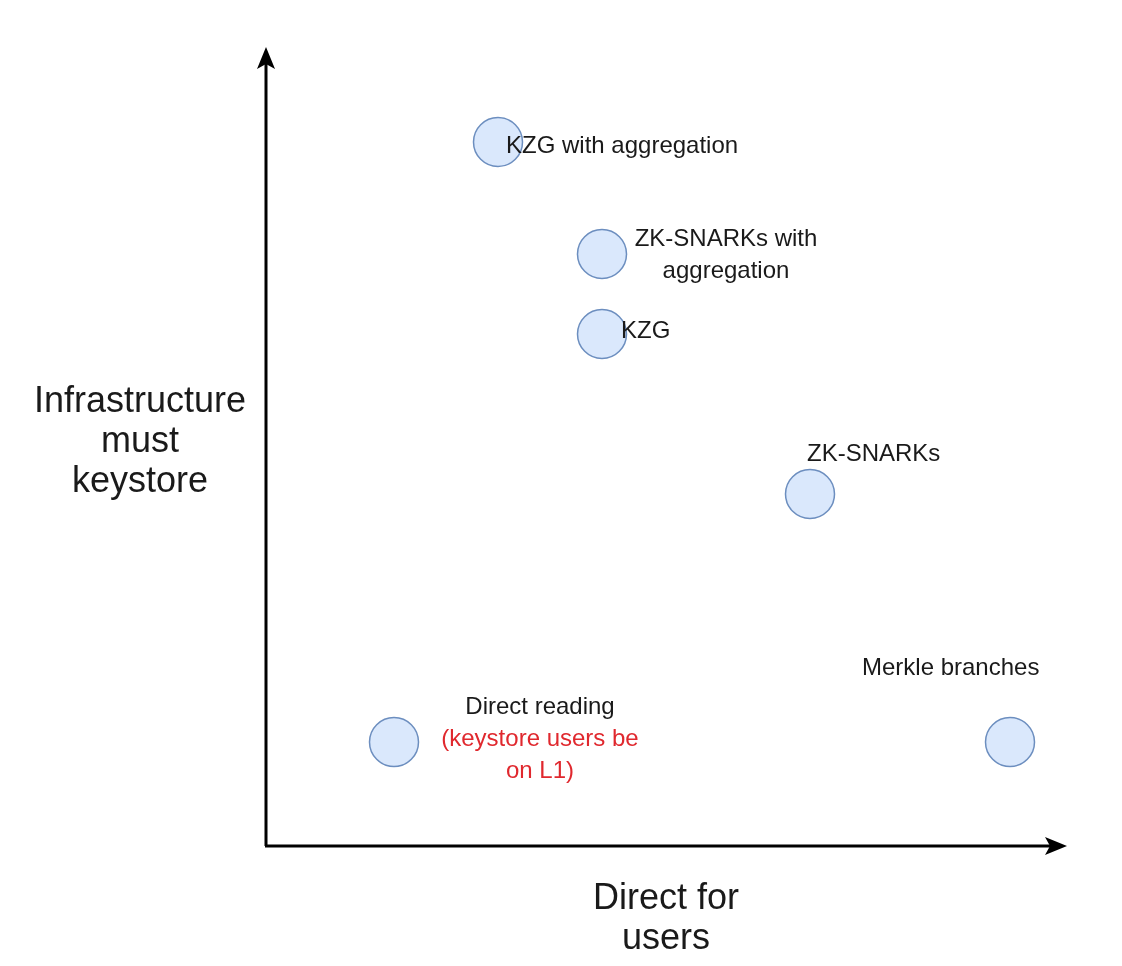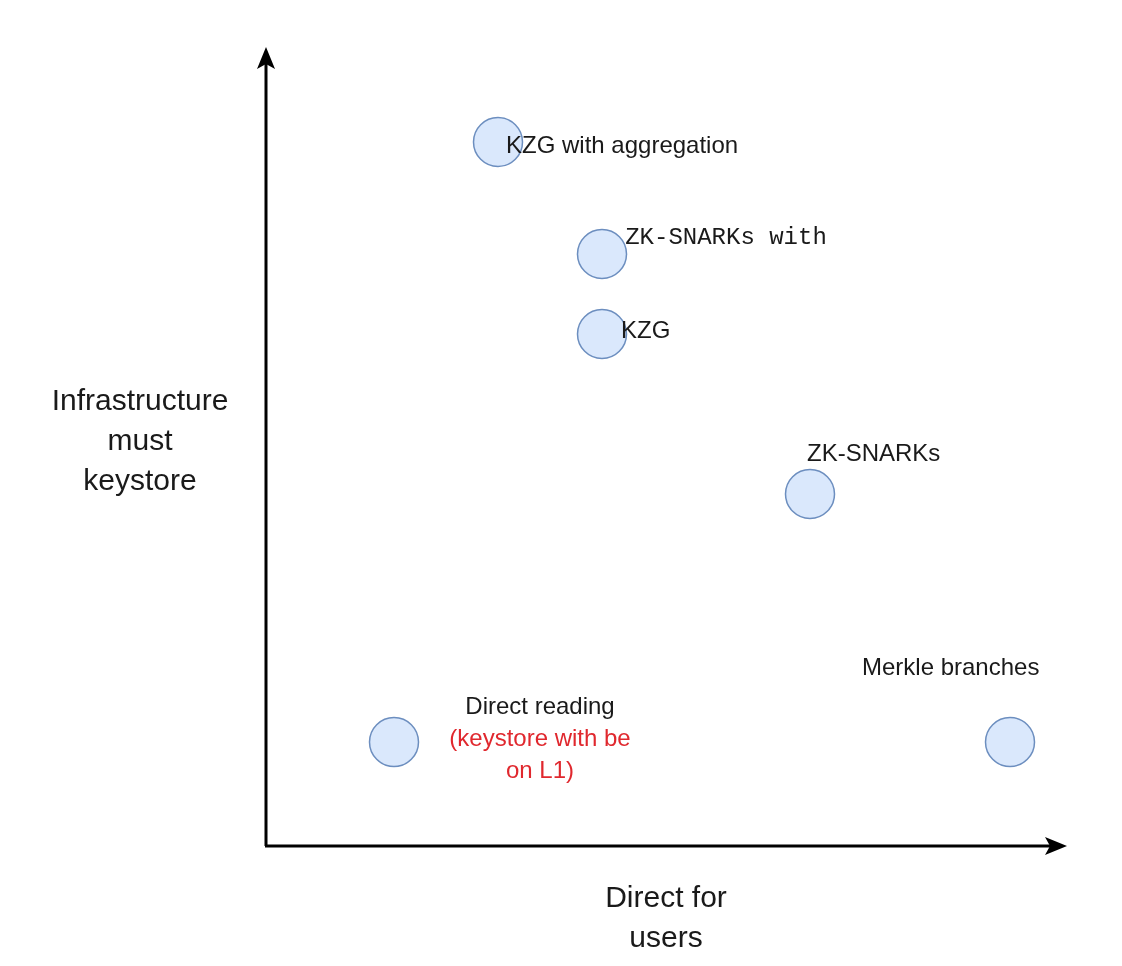--- a/index.html
+++ b/index.html
@@ -1,20 +1,20 @@
 <!DOCTYPE html>
 <html><head>
 <meta charset="utf-8">
 <style>
   html, body { margin:0; padding:0; background:#ffffff; }
   body { width:1122px; height:966px; position:relative; overflow:hidden;
          font-family:"Liberation Sans", sans-serif; color:#1a1a1a; }
   svg#diagram { position:absolute; left:0; top:0; }
   .lbl { position:absolute; font-size:24px; line-height:32px; text-align:center; white-space:nowrap; color:#1a1a1a; }
-  .axis-lbl { position:absolute; font-size:30px; line-height:40px; text-align:center; white-space:nowrap; color:#1a1a1a; }
+  .axis-lbl { position:absolute; font-size:36px; line-height:40px; text-align:center; white-space:nowrap; color:#1a1a1a; }
   .red { color:#e0282e; }
 </style>
 </head>
 <body>
 
 <svg id="diagram" width="1122" height="966" viewBox="0 0 1122 966">
   <g>
     <line x1="266" y1="846" x2="266" y2="62" stroke="#000" stroke-width="3"></line>
     <polygon points="266,47 257,69 266,64 275,69" fill="#000"></polygon>
   </g>
@@ -40,33 +40,34 @@
 
 <div class="axis-lbl" style="left:566px; top:877px; width:200px;">
   <div>Direct for</div>
   <div>users</div>
 </div>
 
 <div class="lbl" style="left:506px; top:114px; text-align:left;margin-top:15px;">
   <div>KZG with aggregation</div>
 </div>
 
-<div class="lbl" style="left:606px; top:222px; width:240px;font-family:Liberation Mono, monospace;">
+<div class="lbl" style="left:606px; top:222px; width:240px;">
   <div>ZK-SNARKs with</div>
+  <div>aggregation</div>
 </div>
 
 <div class="lbl" style="left:621px; top:314px; text-align:left;">
   <div>KZG</div>
 </div>
 
 <div class="lbl" style="left:807px; top:437px; text-align:right;">
   <div>ZK-SNARKs</div>
 </div>
 
 <div class="lbl" style="left:400px; top:690px; width:280px;">
   <div>Direct reading</div>
-  <div class="red">(keystore with be</div>
+  <div class="red">(keystore users be</div>
   <div class="red">on L1)</div>
 </div>
 
 <div class="lbl" style="left:862px; top:651px; text-align:left;">
   <div>Merkle branches</div>
 </div>
 
 </body></html>

